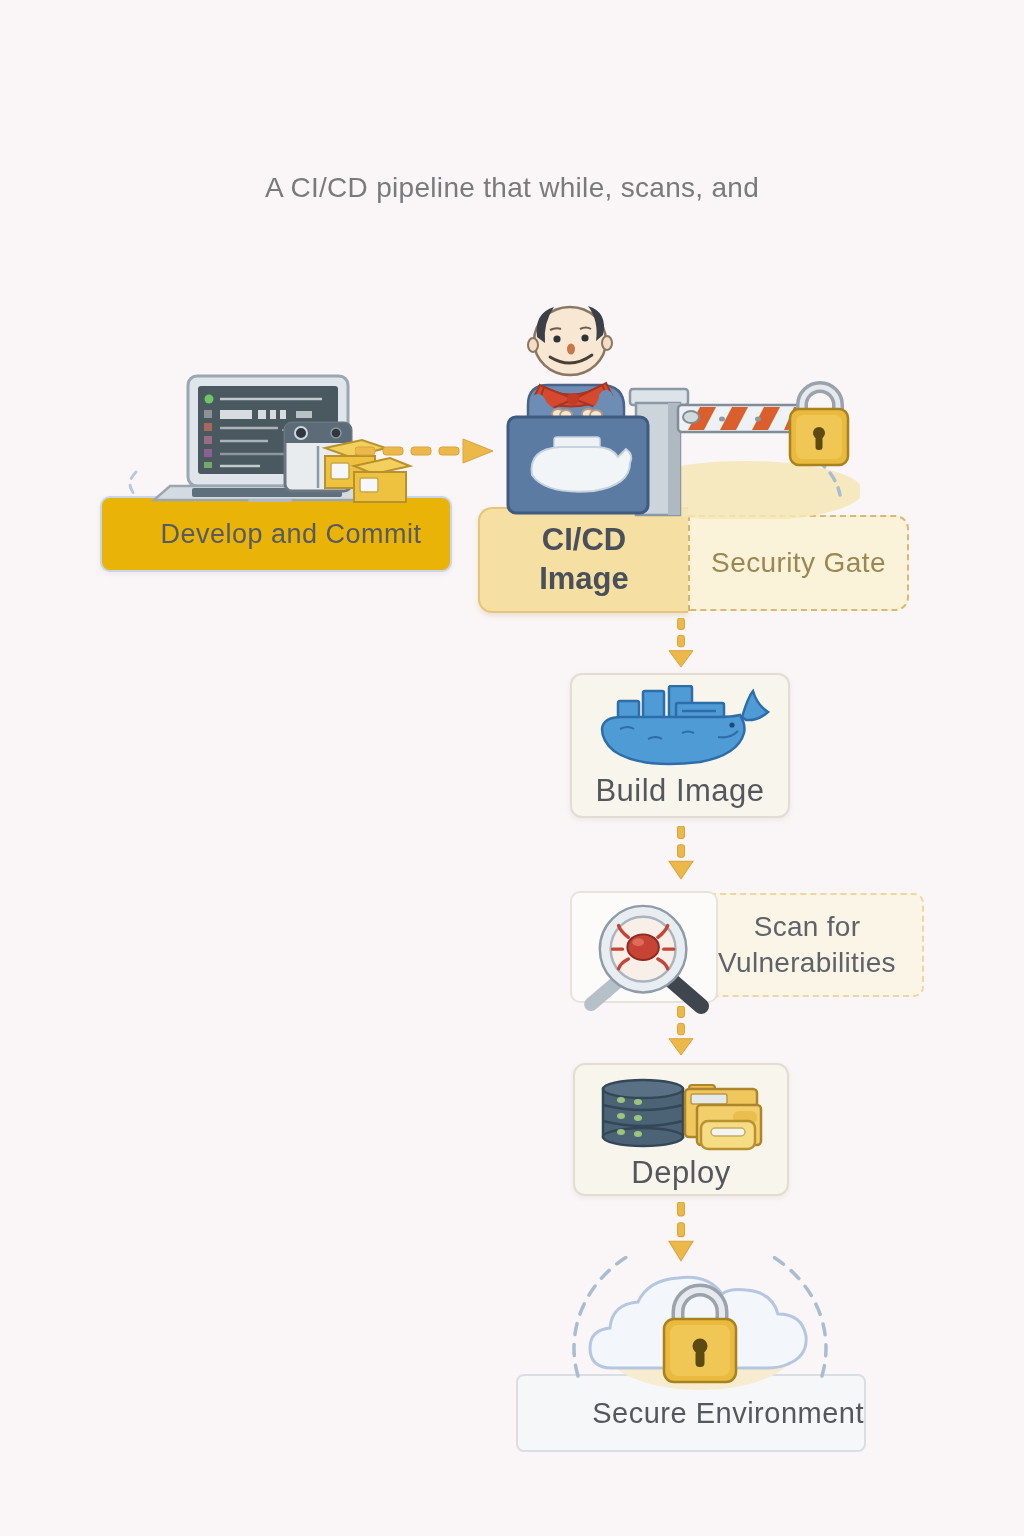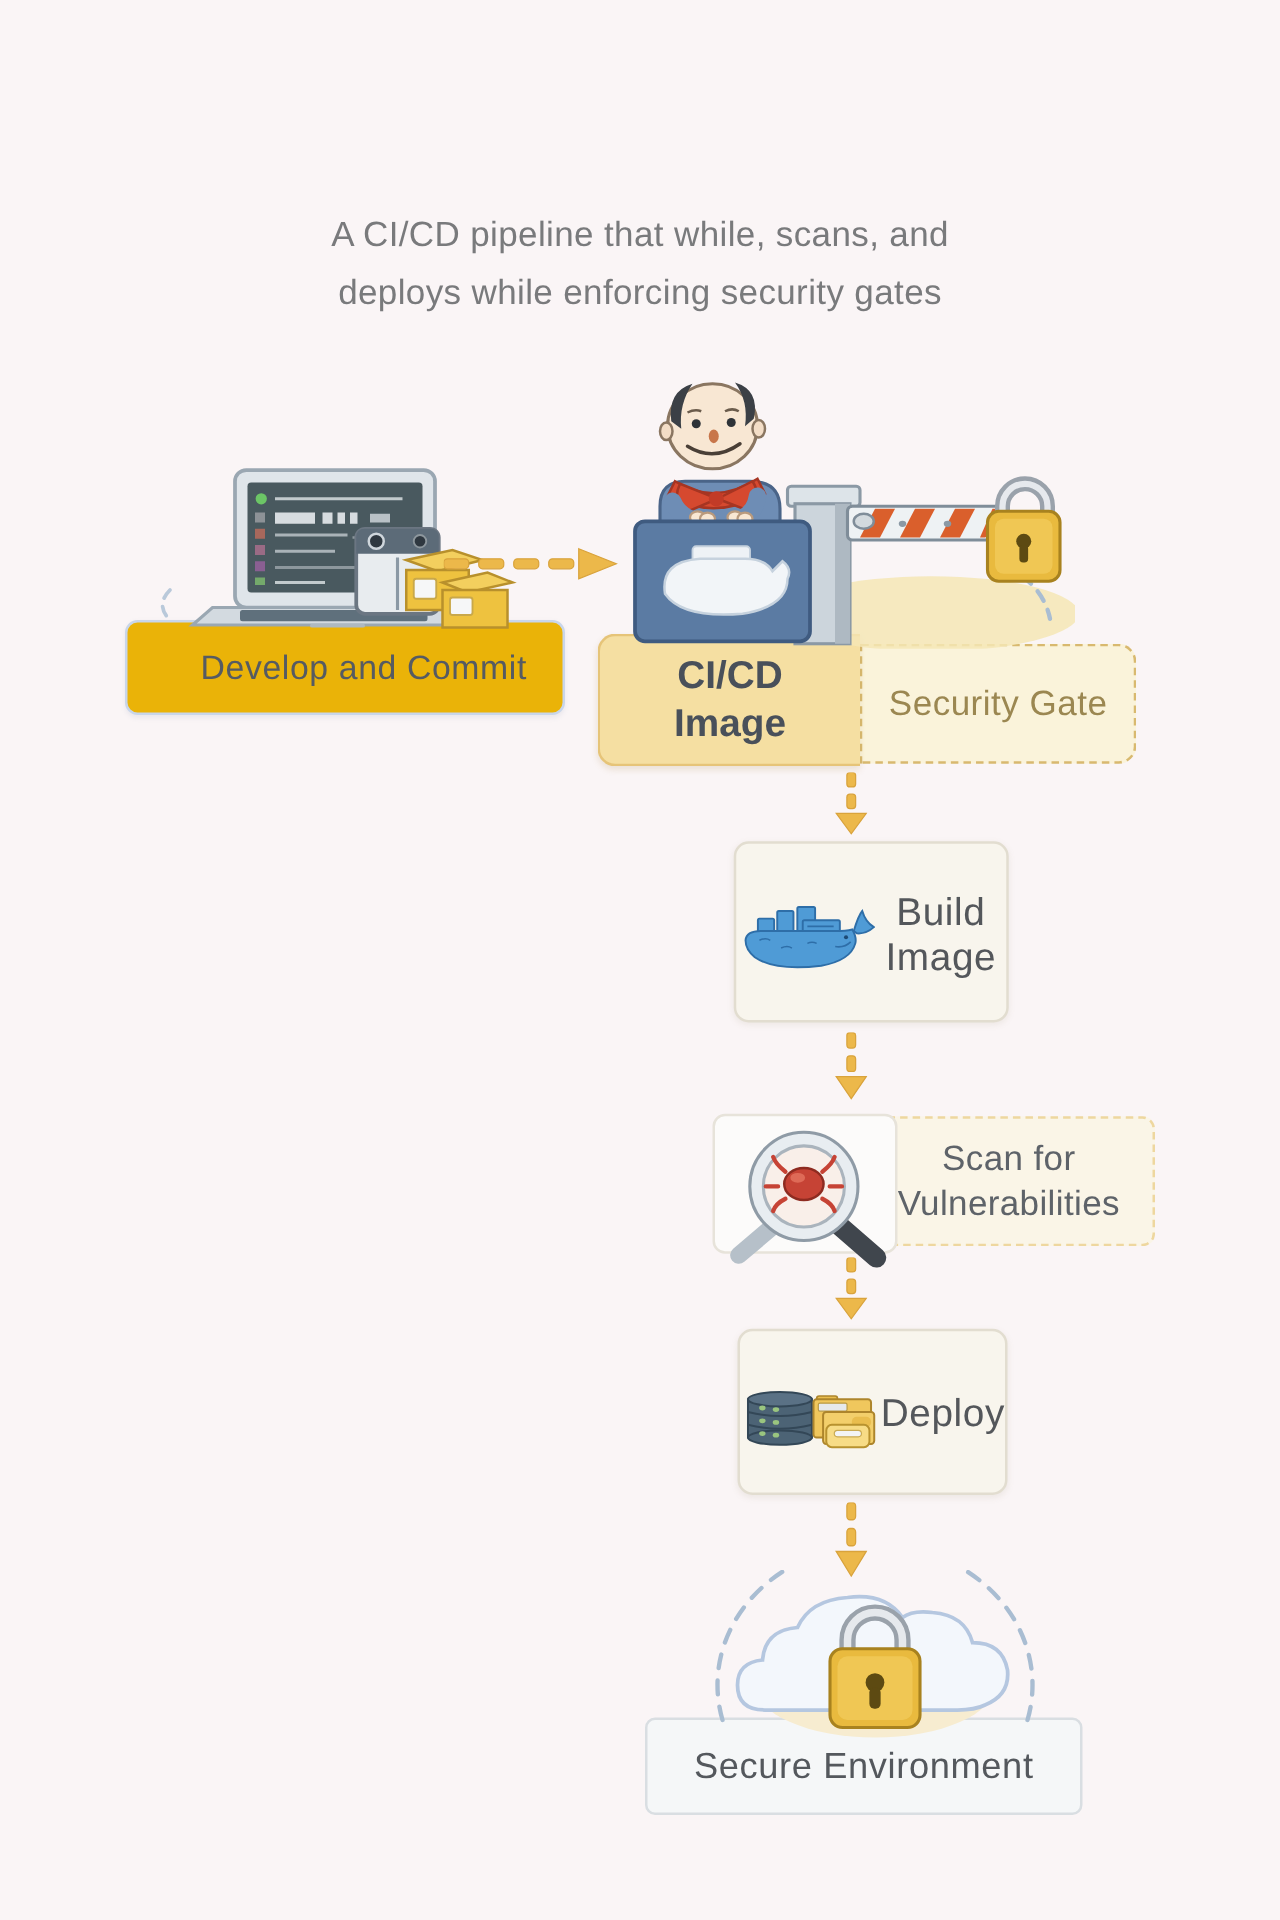--- a/index.html
+++ b/index.html
@@ -38,41 +38,41 @@
   }
   .gate-box{
     left:688px;top:515px;width:221px;height:96px;
     background:#faf3da;border:2px dashed #d8b96f;
     border-radius:0 14px 14px 0;z-index:1;
     font-size:28px;color:#9b8751;letter-spacing:.4px;
   }
   .card{
     background:#f8f5ed;border:2px solid #e2ddd0;border-radius:12px;
     box-shadow:0 2px 5px rgba(150,140,110,.12);
-    flex-direction:row;justify-content:flex-start;margin-left:17px;
+    flex-direction:column;justify-content:flex-start;
   }
   .build-card{left:570px;top:673px;width:220px;height:145px;}
   .deploy-card{left:573px;top:1063px;width:216px;height:133px;}
   .card .card-label{font-size:31px;color:#54575b;letter-spacing:.5px;}
   .build-card .card-label{margin-top:4px;}
   .deploy-card .card-label{margin-top:2px;}
   .scan-panel{
     left:570px;top:891px;width:148px;height:112px;
     background:#fcfbfa;border:2px solid #e7e3da;border-radius:10px;z-index:2;
   }
   .scan-label-box{
     left:690px;top:893px;width:234px;height:104px;
     background:#faf5e7;border:2px dashed #eed79f;border-radius:10px;z-index:1;
     flex-direction:column;line-height:1.3;
     font-size:28px;color:#5e6369;letter-spacing:.3px;
   }
   .secure-box{
     left:516px;top:1374px;width:350px;height:78px;
     background:#f5f7f8;border:2px solid #d9dee2;border-radius:8px;z-index:1;
-    font-size:29px;color:#54585d;letter-spacing:.5px;
+    font-size:29px;color:#54585d;letter-spacing:.5px;justify-content:flex-end;
   }
   
   .laptop-svg{left:100px;top:368px;width:320px;height:140px;z-index:2;}
   .jenkins-svg{left:500px;top:297px;width:360px;height:222px;z-index:3;}
   .whale-svg{width:180px;height:84px;margin-top:10px;}
   .magnifier-svg{left:572px;top:898px;width:155px;height:118px;z-index:3;}
   .deploy-svg{width:176px;height:76px;margin-top:12px;}
   .cloud-svg{left:550px;top:1256px;width:300px;height:140px;z-index:2;}
   
   .h-arrow{left:355px;top:437px;width:140px;height:28px;z-index:4;}
@@ -81,21 +81,20 @@
   .va2{top:826px;height:54px;}
   .va3{top:1006px;height:50px;}
   .va4{top:1202px;height:60px;}
 </style>
 </head>
 <body>
 
 <div class="canvas">
 
   <div class="abs subtitle sub1">A CI/CD pipeline that while, scans, and</div>
-  <div class="abs subtitle sub2">deploys while enforcing security gates</div>
 
   <svg class="abs laptop-svg" viewBox="0 0 320 140">
     <path d="M36,104 Q24,116 36,128" fill="none" stroke="#b9c9da" stroke-width="3" stroke-dasharray="8 7" stroke-linecap="round"></path>
     <path d="M284,100 Q300,112 292,128" fill="none" stroke="#b9c9da" stroke-width="3" stroke-dasharray="8 7" stroke-linecap="round"></path>
     <rect x="88" y="8" width="160" height="110" rx="9" fill="#dfe5ea" stroke="#9aa7b2" stroke-width="3"></rect>
     <rect x="98" y="18" width="140" height="88" rx="3" fill="#49595f"></rect>
     <circle cx="109" cy="31" r="4.5" fill="#6cc566"></circle>
     <rect x="104" y="42" width="8" height="8" fill="#8d9297"></rect>
     <rect x="104" y="55" width="8" height="8" fill="#a8685c"></rect>
     <rect x="104" y="68" width="8" height="8" fill="#9a6b85"></rect>

